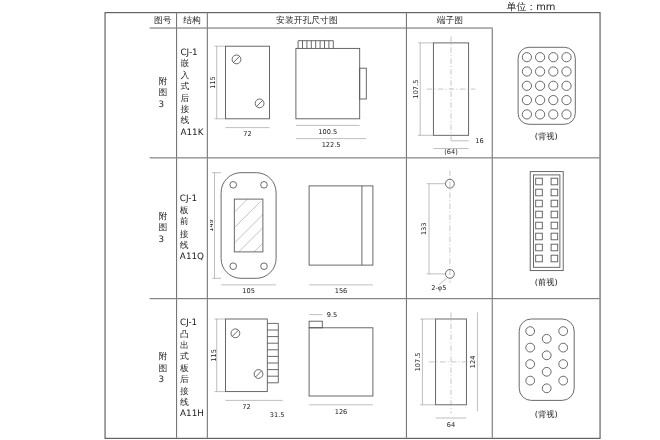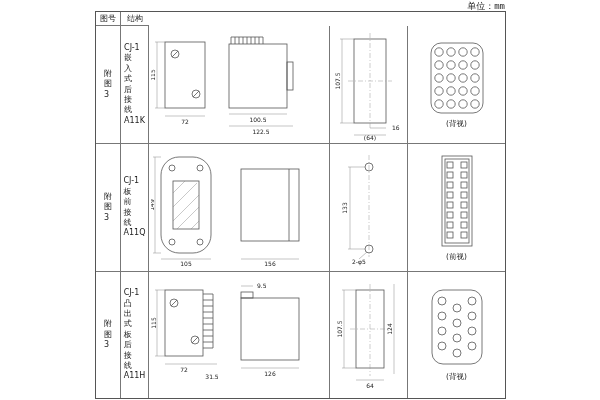--- a/index.html
+++ b/index.html
@@ -2,25 +2,25 @@
 <html><head>
 <meta charset="utf-8">
 <style>
   html,body{margin:0;padding:0;}
   body{
     width:600px;height:400px;position:relative;background:#ffffff;
     font-family:"DejaVu Sans","Liberation Sans",sans-serif;color:#222;
     overflow:hidden;
   }
   .unit{
-    position:absolute;top:0px;right:95px;font-size:9px;color:#222;font-family:Liberation Mono, monospace;
+    position:absolute;top:0px;right:95px;font-size:9px;color:#222;
   }
   .table{
     position:absolute;left:95px;top:11px;width:409px;
-    border:1px solid #555;background:#fff;box-sizing:content-box;
+    border:1px solid #555;background:#fff;box-sizing:content-box;padding-left:40px;
   }
   .trow{display:grid;grid-template-columns:25px 28px 181px 78px 97px;}
   .cell{
     border-right:1px solid #777;border-bottom:1px solid #777;
     display:flex;align-items:center;justify-content:center;
     flex-direction:column;box-sizing:border-box;overflow:hidden;
   }
   .trow .cell:last-child{border-right:none;}
   .trow:last-child .cell{border-bottom:none;}
   .hrow .cell{height:14px;font-size:8px;letter-spacing:0px;}
@@ -41,20 +41,22 @@
 </head>
 <body>
 
 <div class="unit">单位：mm</div>
 
 <div class="table">
 
   <div class="trow hrow">
     <div class="cell">图号</div>
     <div class="cell">结构</div>
+    <div class="cell">安装开孔尺寸图</div>
+    <div class="cell">端子图</div>
   </div>
 
   <div class="trow r1">
     <div class="cell">
       <span class="vtext">附
 图
 3</span>
     </div>
     <div class="cell">
       <span class="vtext">CJ-1

